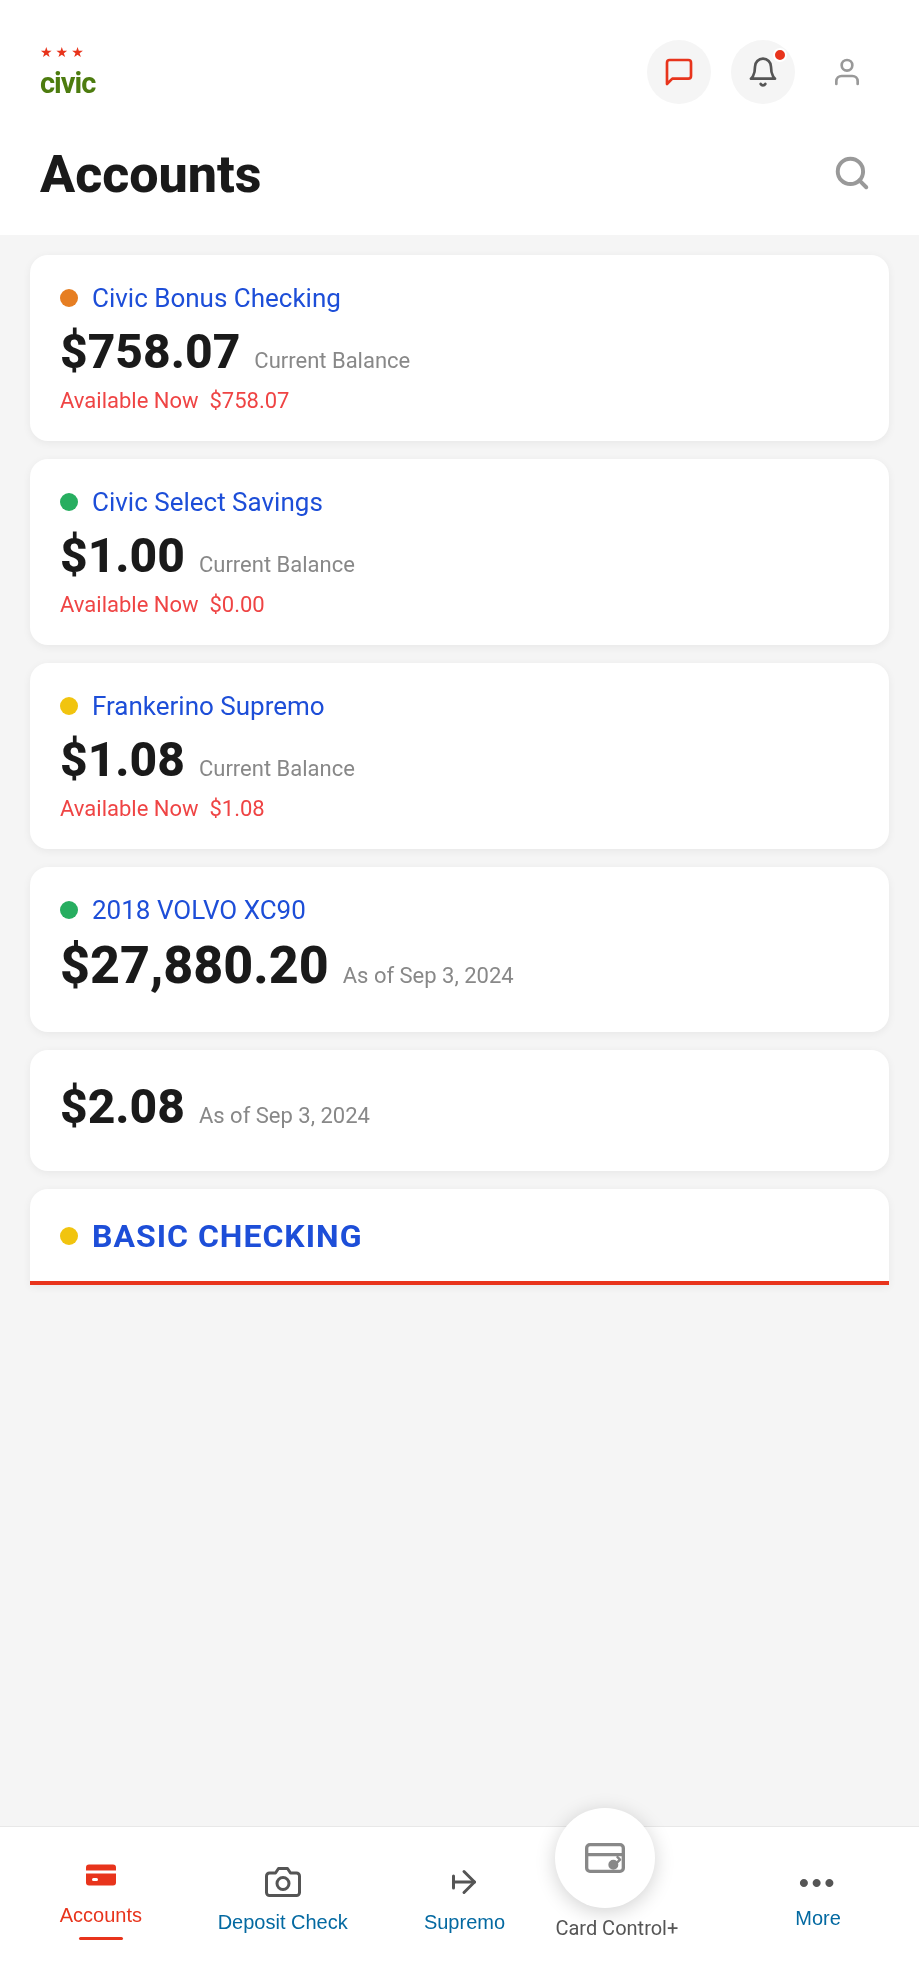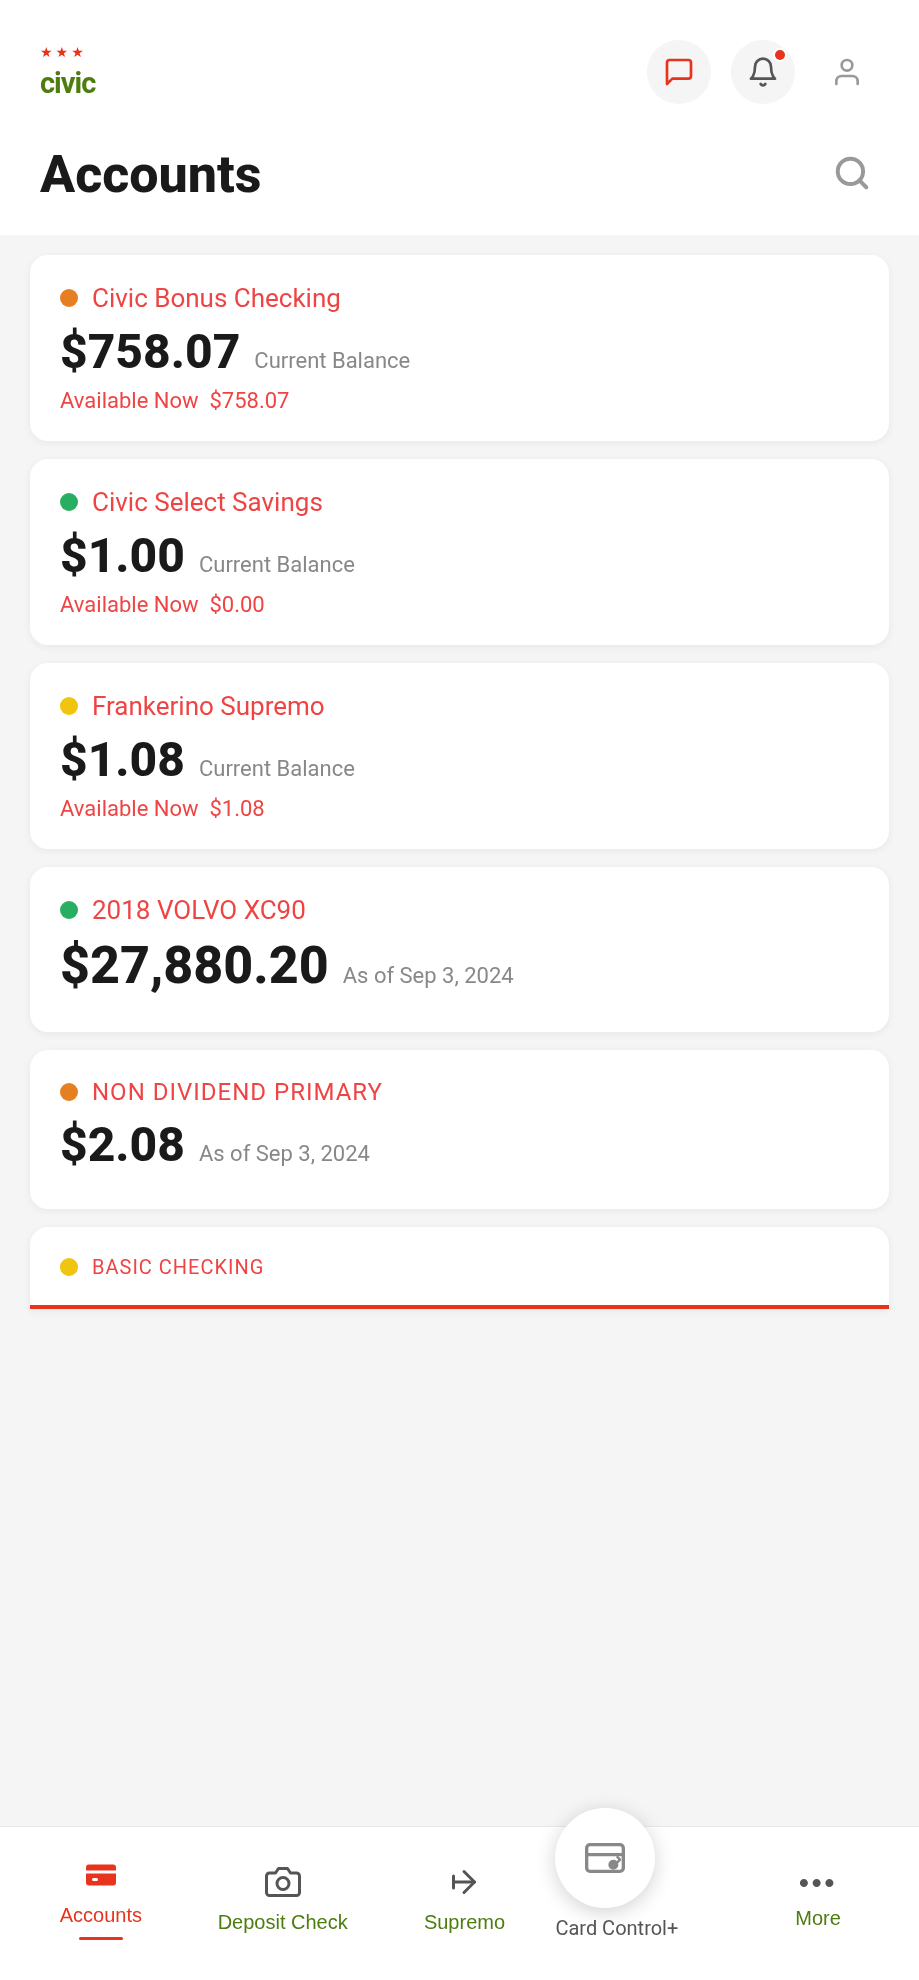--- a/index.html
+++ b/index.html
@@ -148,21 +148,21 @@
 
     .account-dot {
       width: 18px;
       height: 18px;
       border-radius: 50%;
       flex-shrink: 0;
     }
 
     .account-name {
       font-size: 26px;
-      color: #ef4444;
+      color: #1d4ed8;
       font-weight: 400;
       text-align: center;
     }
 
     .account-balance-row {
       display: flex;
       align-items: baseline;
       gap: 14px;
       margin-bottom: 8px;
       padding-left: 0;
@@ -221,21 +221,21 @@
       gap: 8px;
       cursor: pointer;
       flex: 1;
       padding: 10px 5px;
       border: none;
       background: transparent;
     }
 
     .nav-item-label {
       font-size: 20px;
-      color: #4d7c0f;
+      color: #0369a1;
     }
 
     .nav-item.active .nav-item-label {
       color: #e8341c;
     }
 
     
     .nav-item-card-control {
       flex: 1;
       display: flex;
@@ -366,34 +366,30 @@
         <span class="account-dot" style="background:#27ae60;"></span>
         <span class="account-name">2018 VOLVO XC90</span>
       </div>
       <div class="account-balance-row">
         <span class="account-balance" style="font-size:52px;">$27,880.20</span>
         <span class="balance-label">As of Sep 3, 2024</span>
       </div>
     </div>
 
     <div class="account-card">
-      <div class="account-card-header">
-        <span class="account-dot" style="background:#e67e22;"></span>
-        <span class="account-name" style="font-size:24px; letter-spacing:1px;">NON DIVIDEND PRIMARY</span>
-      </div>
       <div class="account-balance-row">
         <span class="account-balance">$2.08</span>
         <span class="balance-label">As of Sep 3, 2024</span>
       </div>
     </div>
 
     <div class="account-card-partial" style="position:relative;">
       <div class="account-card-header">
         <span class="account-dot" style="background:#f1c40f;"></span>
-        <span class="account-name" style="font-size:20px; letter-spacing:1px; font-weight:400;">BASIC CHECKING</span>
+        <span class="account-name" style="font-size:32px; letter-spacing:1px; font-weight:700;">BASIC CHECKING</span>
       </div>
       <div style="position:absolute;bottom:0;left:0;right:0;height:4px;background:#e8341c;border-radius:0 0 0 0;"></div>
     </div>
 
   </div>
 
   <div class="bottom-nav-spacer"></div>
 
   <nav class="bottom-nav">
 

